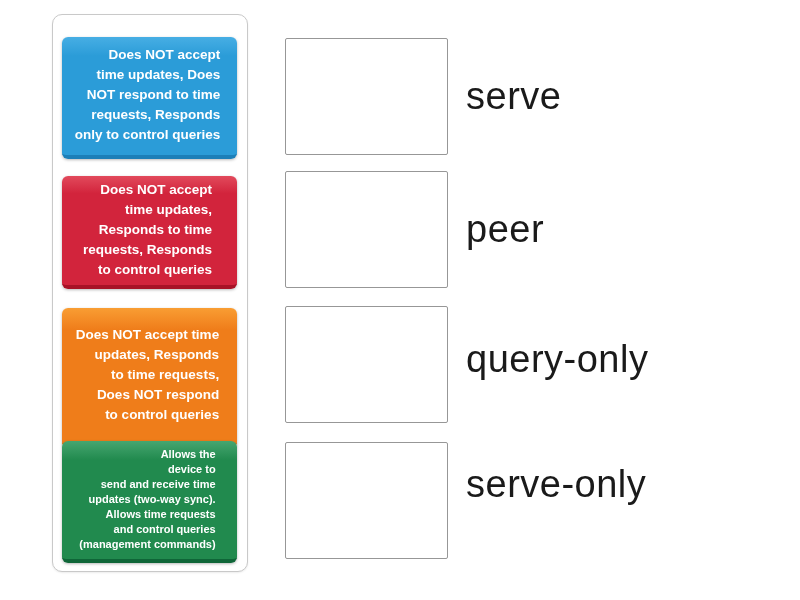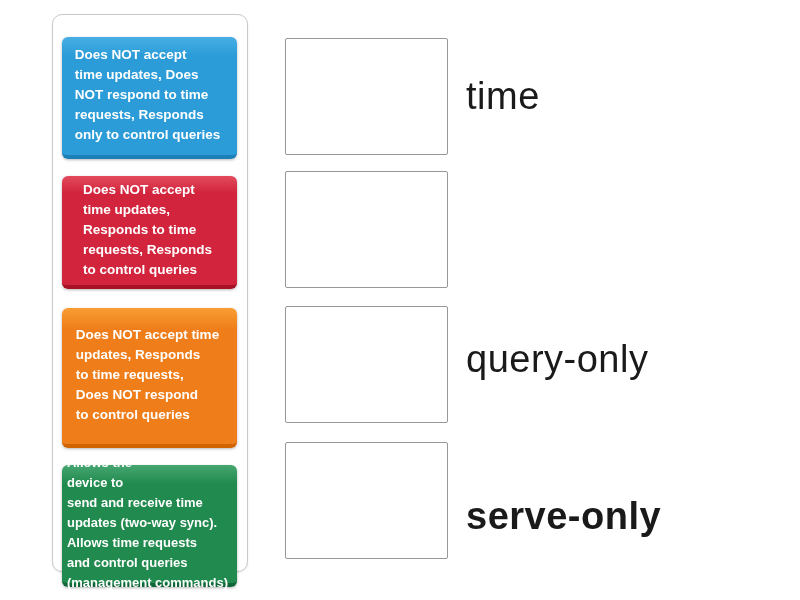--- a/index.html
+++ b/index.html
@@ -29,33 +29,33 @@
   }
   .card {
     position: absolute;
     left: 62px;
     width: 175px;
     box-sizing: border-box;
     border-radius: 6px;
     border-bottom: 4px solid #000; 
     color: #ffffff;
     font-weight: bold;
-    text-align: left;
+    text-align: right;
     display: flex;
     align-items: center;
     justify-content: center;
     white-space: pre-line;
     padding: 2px 4px 4px 0;
     box-shadow: 0 1px 3px rgba(0,0,0,0.28);
     cursor: grab;
   }
   .card-0 { top: 37px;  height: 122px; font-size: 13.5px; line-height: 20px; }
   .card-1 { top: 176px; height: 113px; font-size: 13.5px; line-height: 20px; }
   .card-2 { top: 308px; height: 140px; font-size: 13.5px; line-height: 20px; }
-  .card-3 { top: 465px; height: 122px; font-size: 13px; line-height: 20px; }
+  .card-3 { top: 441px; height: 122px; font-size: 11px; line-height: 15px; }
 
   .dropzone {
     position: absolute;
     left: 285px;
     width: 163px;
     height: 117px;
     box-sizing: border-box;
     background: #ffffff;
     border: 1px solid #979797;
     border-radius: 2px;
@@ -72,21 +72,21 @@
     display: flex;
     align-items: center;
     font-size: 38px;
     color: #1a1a1a;
     letter-spacing: 0.5px;
     white-space: nowrap;
   }
   .al-0 { top: 38px;  }
   .al-1 { top: 171px; }
   .al-2 { top: 301px; }
-  .al-3 { top: 458px; font-weight: bold; }
+  .al-3 { top: 426px; }
 </style>
 </head>
 <body>
 
 <div class="stage">
 
   <div class="cards-panel"></div>
 
   <div class="card card-0" style="background: linear-gradient(rgb(71, 174, 228) 0%, rgb(43, 156, 216) 16%); border-bottom-color: rgb(28, 127, 184); color: rgb(255, 255, 255);">Does NOT accept
 time updates, Does
@@ -112,17 +112,18 @@
 updates (two-way sync).
 Allows time requests
 and control queries
 (management commands)</div>
 
   <div class="dropzone dz-0"></div>
   <div class="dropzone dz-1"></div>
   <div class="dropzone dz-2"></div>
   <div class="dropzone dz-3"></div>
 
-  <div class="answer-label al-0">time</div>
+  <div class="answer-label al-0">serve</div>
+  <div class="answer-label al-1">peer</div>
   <div class="answer-label al-2">query-only</div>
   <div class="answer-label al-3">serve-only</div>
 
 </div>
 
 </body></html>

